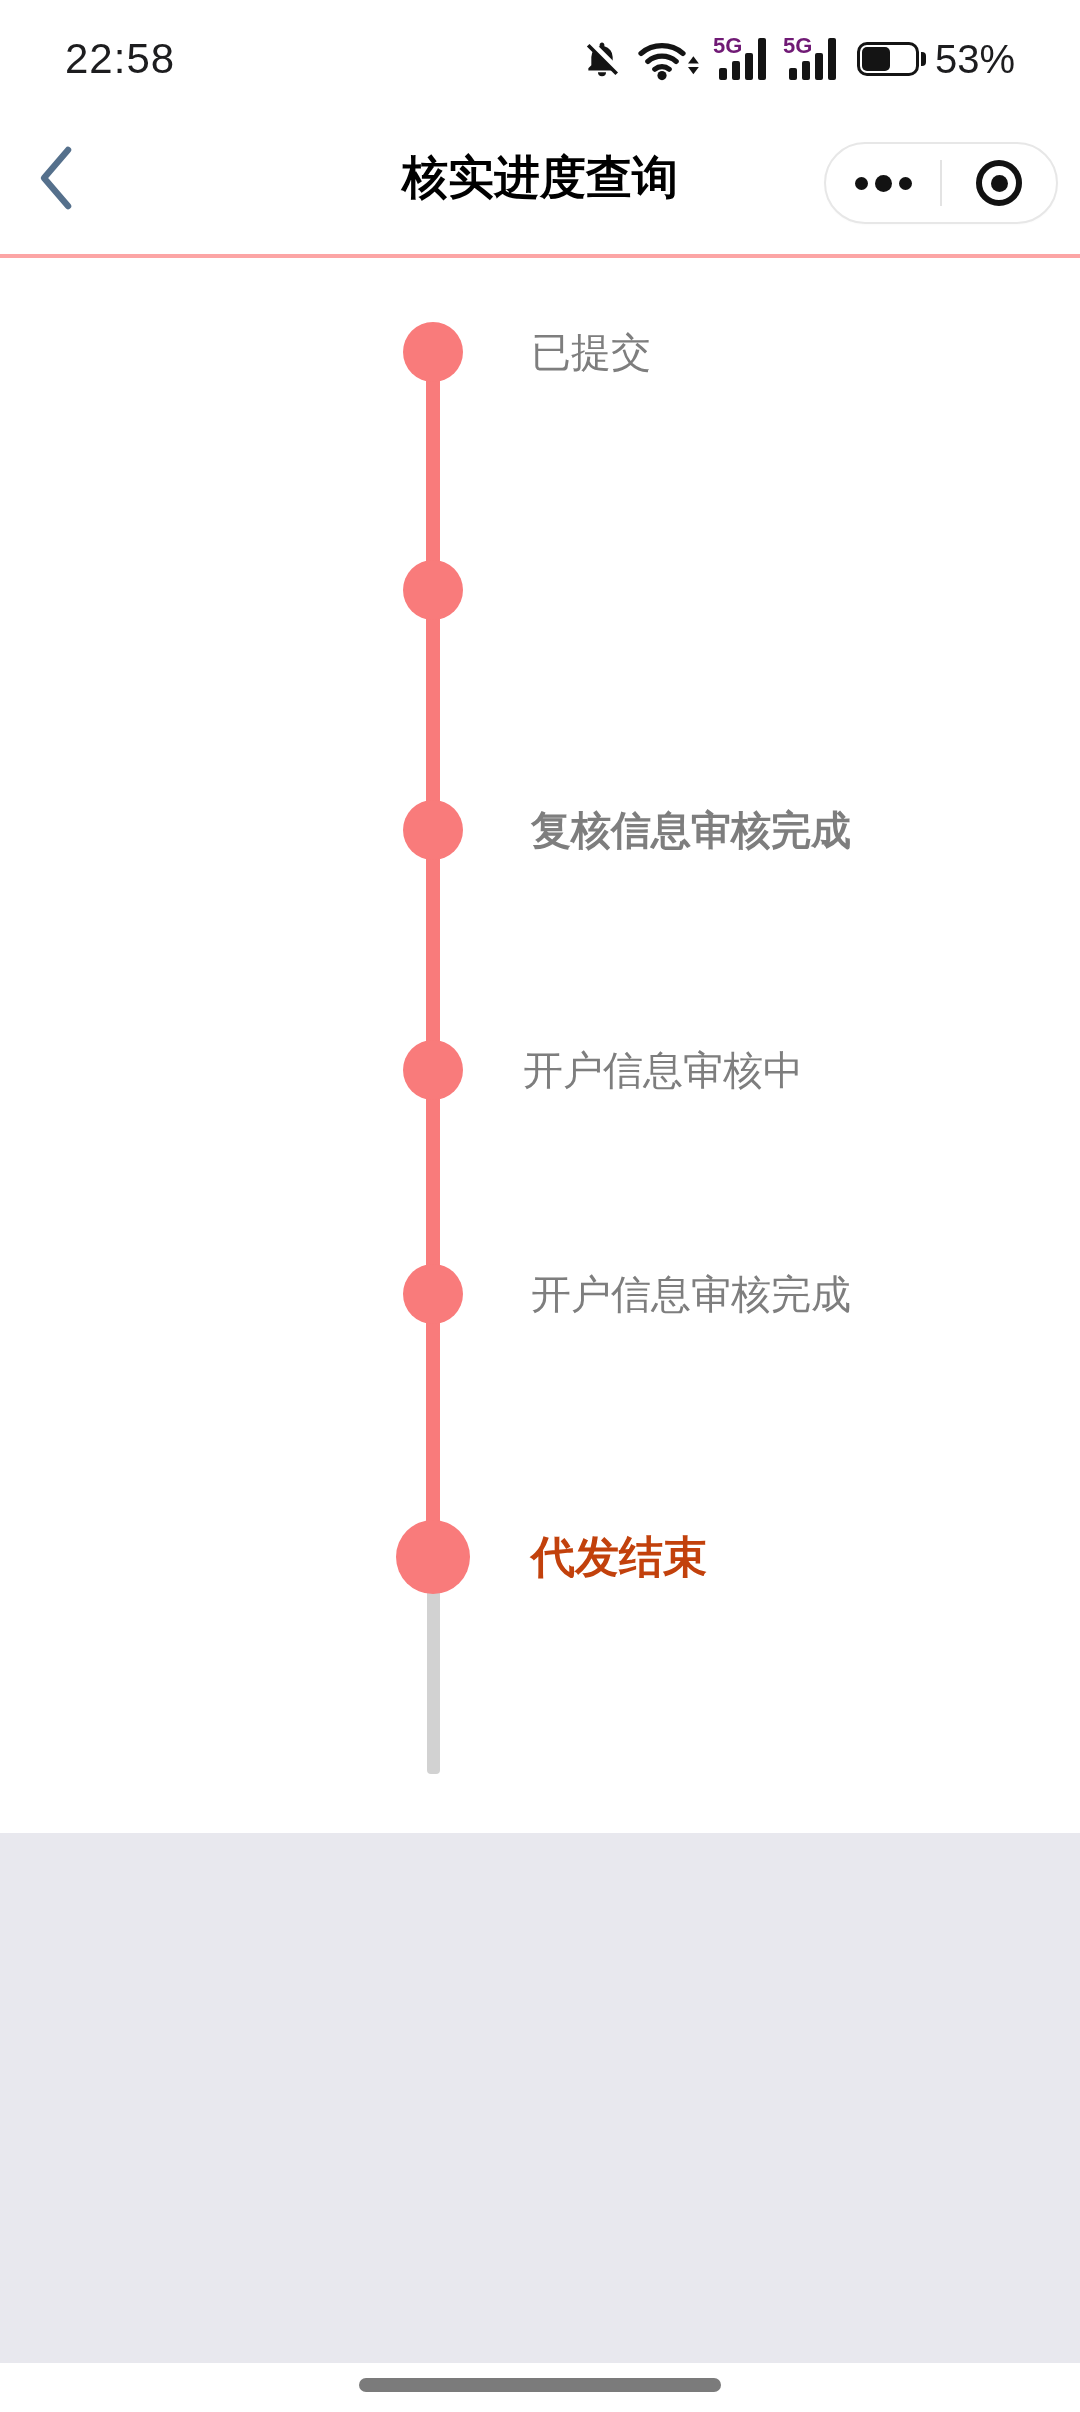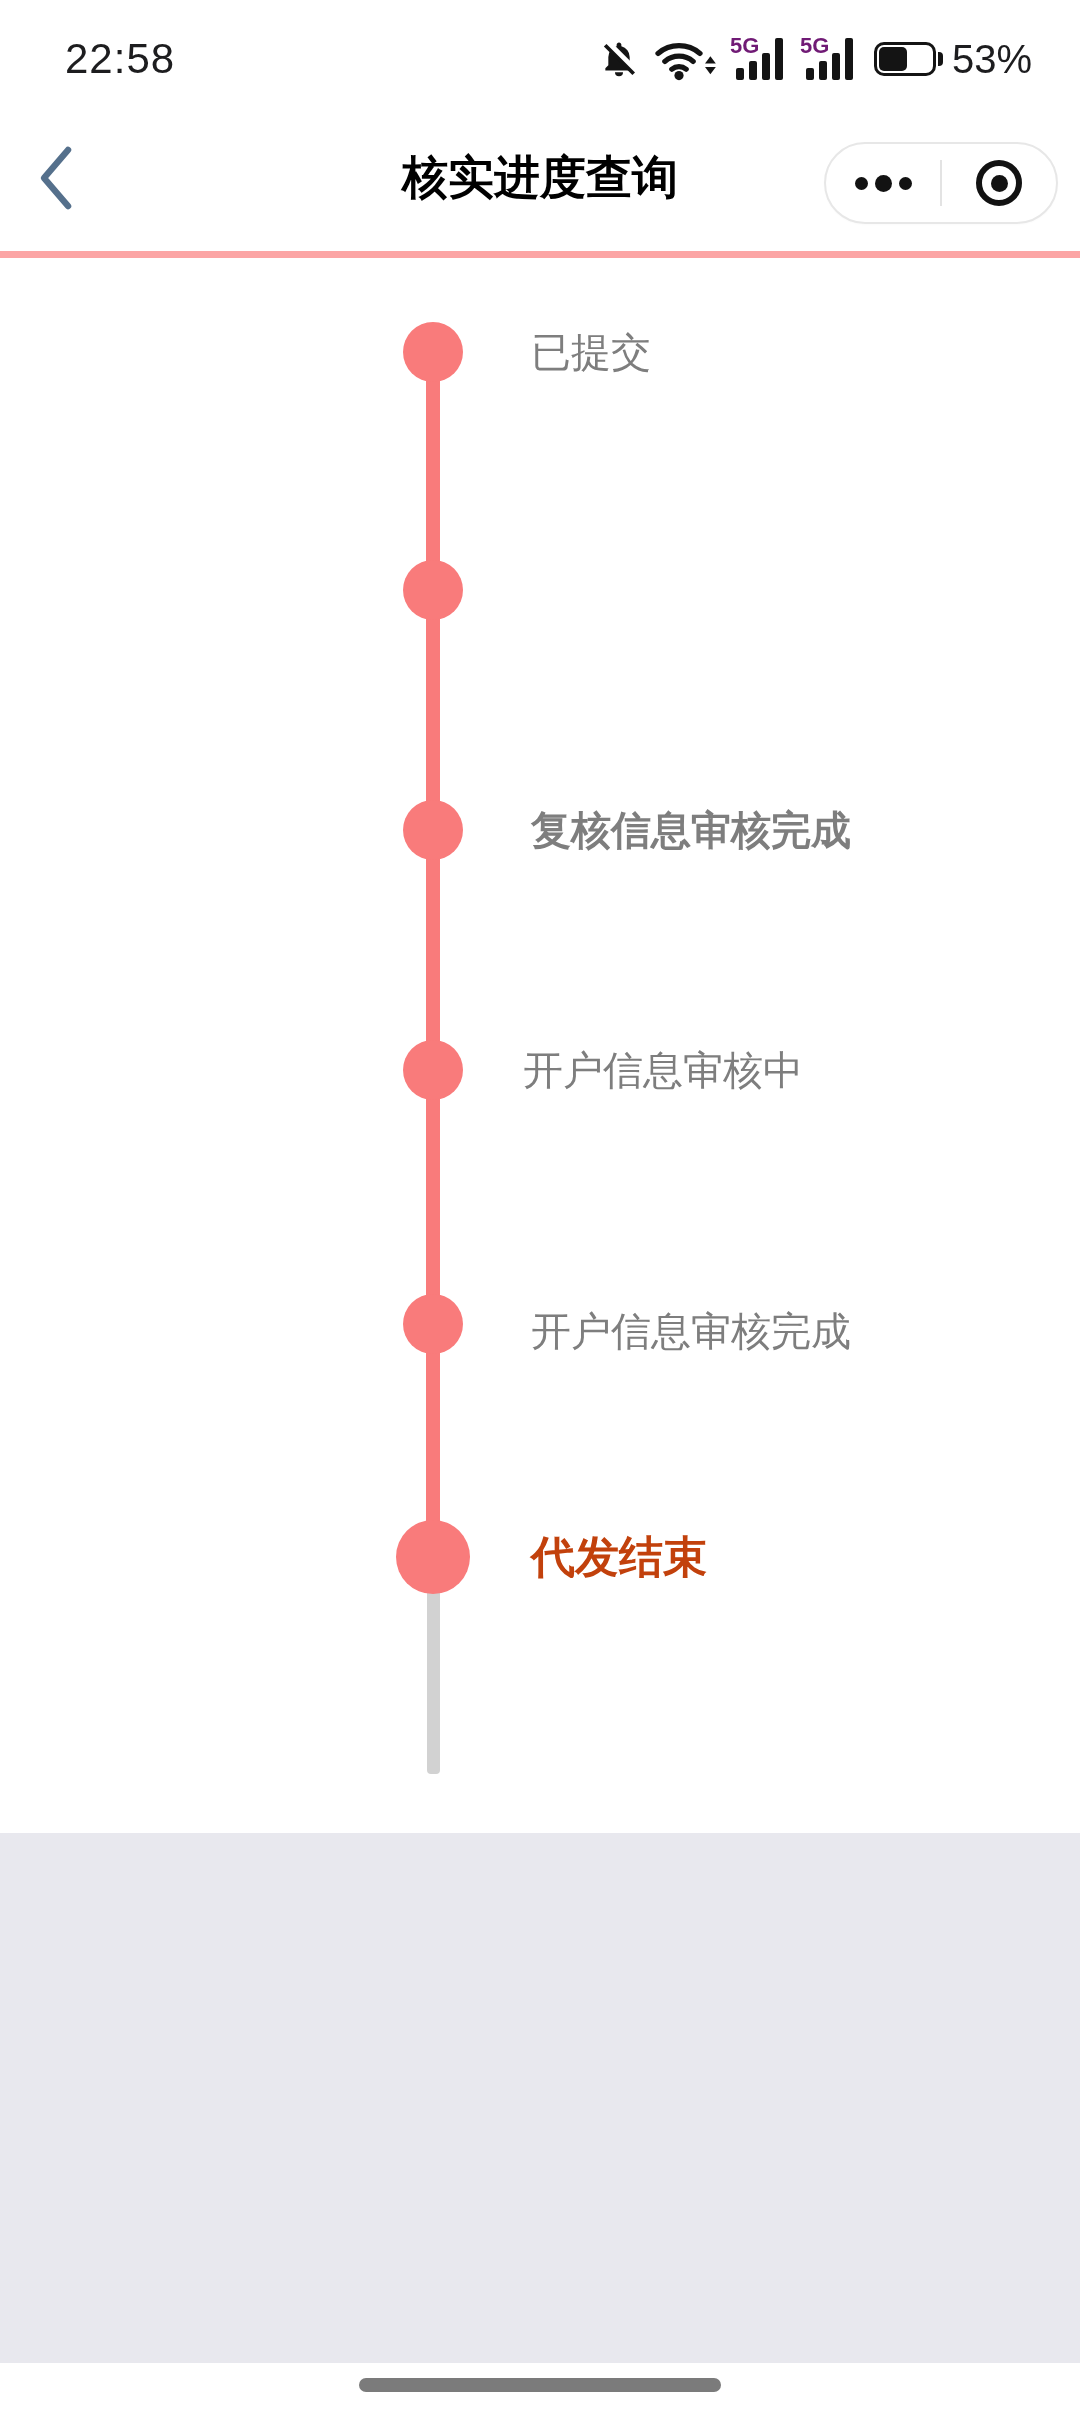--- a/index.html
+++ b/index.html
@@ -10,21 +10,21 @@
     width: 1080px; height: 2412px;
     background: #ffffff;
     overflow: hidden;
   }
 
   
   .status-bar {
     position: absolute; top: 0; left: 0;
     width: 1080px; height: 100px;
     display: flex; align-items: center; justify-content: space-between;
-    padding: 18px 48px 0 65px;
+    padding: 18px 65px 0 65px;
   }
   .sb-time { font-size: 42px; color: #1d1d1f; letter-spacing: 1px; }
   .sb-icons { display: flex; align-items: center; gap: 14px; }
   .sb-icons svg { display: block; }
   .sig-group { position: relative; width: 56px; height: 42px; }
   .sig-label {
     position: absolute; top: -3px; left: 0;
     font-size: 22px; font-weight: 700; color: #701a75; line-height: 1;
   }
   .sig-bars { position: absolute; bottom: 0; left: 0; }
@@ -39,21 +39,21 @@
     position: absolute; right: -7px; top: 10px;
     width: 5px; height: 14px; background: #141414; border-radius: 0 4px 4px 0;
   }
   .sb-percent { font-size: 40px; color: #1d1d1f; margin-left: 2px; }
 
   
   .nav-bar {
     position: absolute; top: 100px; left: 0;
     width: 1080px; height: 158px;
     background: #fff;
-    border-bottom: 7px solid #fca5a5;
+    border-bottom: 4px solid #fca5a5;
   }
   .back-button {
     position: absolute; left: 28px; top: 46px;
     width: 56px; height: 66px;
     display: flex; align-items: center; justify-content: center;
     background: none; border: none; cursor: pointer;
   }
   .nav-title {
     position: absolute; left: 0; top: 0;
     width: 1080px; height: 156px;
@@ -221,21 +221,21 @@
     <span class="t-dot" style="width: 60px; height: 60px;"></span>
   </div>
         <div class="t-item" style="top: 542px; left: 403px; height: 60px;">
     <span class="t-dot" style="width: 60px; height: 60px;"></span>
     <span class="t-label" style="margin-left: 68px; font-weight: bold;">复核信息审核完成</span>
   </div>
         <div class="t-item" style="top: 782px; left: 403px; height: 60px;">
     <span class="t-dot" style="width: 60px; height: 60px;"></span>
     <span class="t-label" style="margin-left: 60px;">开户信息审核中</span>
   </div>
-        <div class="t-item" style="top: 1036px; left: 403px; height: 60px; align-items: flex-end;">
+        <div class="t-item" style="top: 1006px; left: 403px; height: 60px;">
     <span class="t-dot" style="width: 60px; height: 60px;"></span>
     <span class="t-label" style="margin-left: 68px;">开户信息审核完成</span>
   </div>
         <div class="t-item emphasized" style="top: 1262px; left: 396px; height: 74px;">
     <span class="t-dot" style="width: 74px; height: 74px;"></span>
     <span class="t-label" style="margin-left: 61px;">代发结束</span>
   </div>
       </div>
   </div>
 

